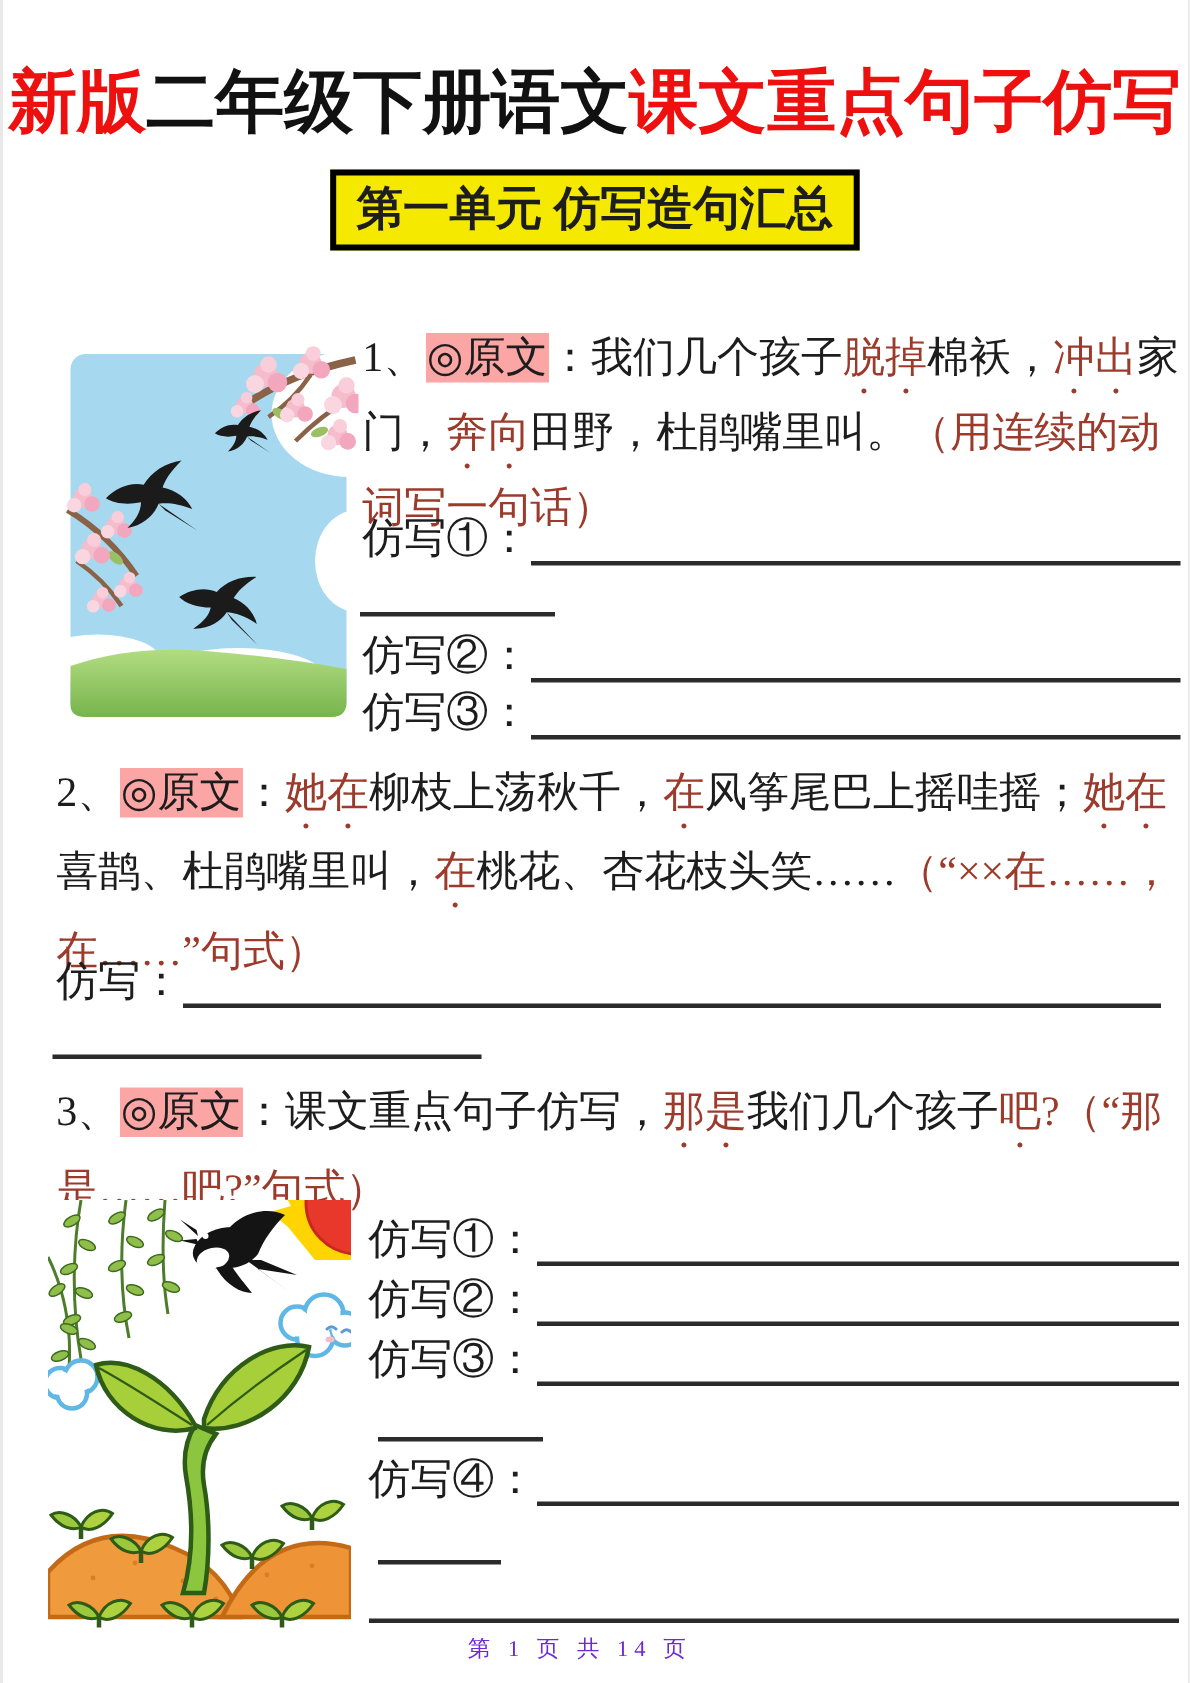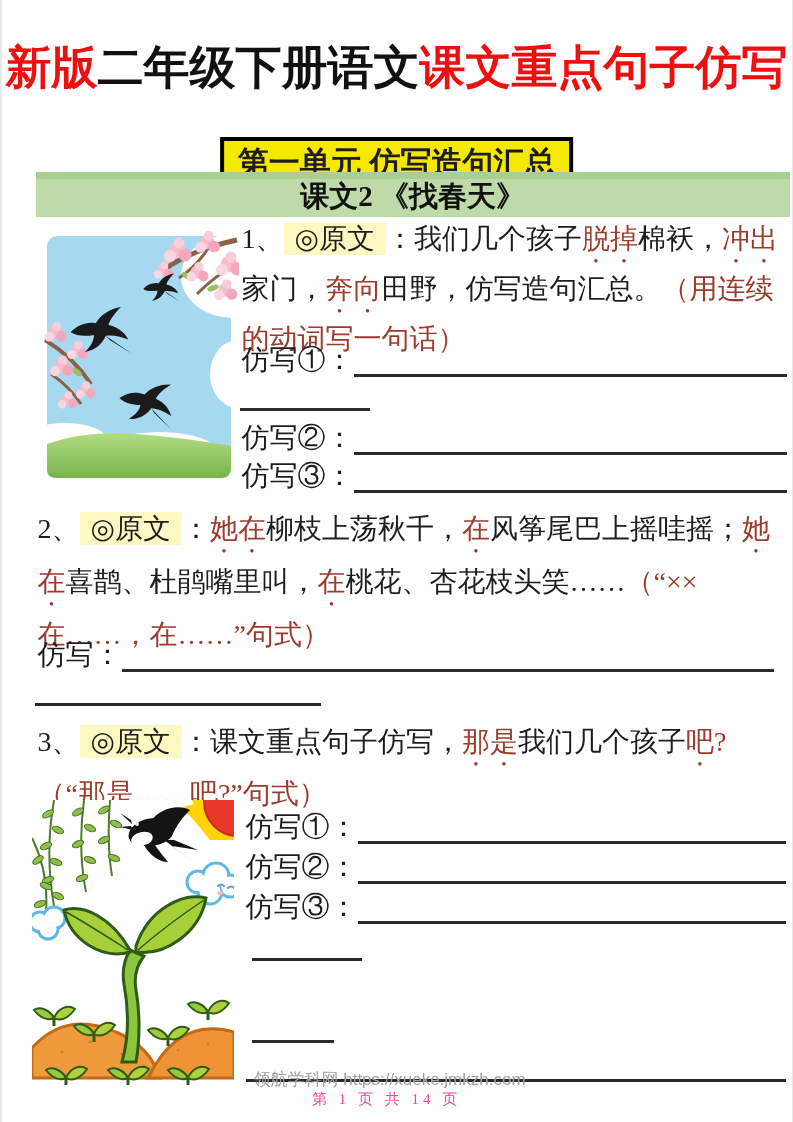--- a/index.html
+++ b/index.html
@@ -16,73 +16,71 @@
     font-weight:900;font-size:46px;letter-spacing:0px;line-height:1.1;
     white-space:nowrap;
   }
   .main-title .red{color:#ee0f0f;}
   .main-title .black{color:#111;}
   .unit-banner{
     position:absolute;top:113px;left:50%;transform:translateX(-50%);
     background:#f6e900;border:4px solid #000;
     padding:1px 14px 3px 14px;font-size:31px;font-weight:700;
     white-space:nowrap;
-    margin-top:24px;
   }
   .lesson-banner{
     position:absolute;top:172px;left:34px;right:2px;height:45px;
     background:linear-gradient(#a9cf92 0 16%, #bfdaa9 16%);
     text-align:center;font-size:29px;line-height:48px;font-weight:600;
     color:#111;
   }
   
   .para{font-size:28px;position:absolute;}
   .p1{left:240px;top:219px;width:545px;line-height:40px;}
   .p2{left:36px;top:506px;width:750px;line-height:45px;}
   .p3{left:36px;top:720px;width:750px;line-height:44px;}
   .red2{color:#9c3a2b;text-align:right;}
   .dot{
     -webkit-text-emphasis:filled dot #9c3a2b;
     -webkit-text-emphasis-position:under left;
     text-emphasis:filled dot #9c3a2b;
     text-emphasis-position:under left;
   }
-  .hl{background:#fef9c3;padding:1px 11px;}
+  .hl{background:#fca5a5;padding:1px 1px;}
   
   .ansrow{
     position:absolute;display:flex;align-items:flex-end;
     font-size:28px;height:36px;
   }
   .ansrow .label{white-space:nowrap;line-height:34px;}
   .ansrow .blank{flex:1;border-bottom:3px solid #2b2b2b;height:30px;}
   .shortline{position:absolute;border-bottom:3px solid #2b2b2b;}
   
   .watermark{
     position:absolute;left:252px;top:1068px;
     font-size:17px;color:#a0a0a0;white-space:nowrap;
     font-family:"Liberation Sans","DejaVu Sans",sans-serif;
   }
   .page-num{
     position:absolute;left:0;right:20px;top:1090px;text-align:center;
-    font-size:15px;letter-spacing:4px;color:#ec4899;
+    font-size:15px;letter-spacing:4px;color:#6d28d9;
   }
   .illus{position:absolute;}
 </style>
 </head>
 <body>
 
 <div class="page">
 
   <div class="main-title">
     <span class="red">新版</span><span class="black">二年级下册语文</span><span class="red">课文重点句子仿写</span>
   </div>
 
   <div class="unit-banner">第一单元 仿写造句汇总</div>
 
-  <div class="lesson-banner">课文2 《找春天》</div>
 
   <svg class="illus" style="left:35px;top:224px" width="202" height="266" viewBox="0 0 202 266">
     <defs>
       <linearGradient id="g1" x1="0" y1="0" x2="0" y2="1">
         <stop offset="0" stop-color="#b2dc82"></stop>
           <stop offset="1" stop-color="#77b44c"></stop>
       </linearGradient>
       <g id="swl">
         <path d="M-36,-2 C-28,-10 -18,-14 -8,-12 C-2,-22 8,-28 20,-30 C12,-22 8,-16 6,-10 C16,-8 24,-2 28,6 C18,2 10,1 3,2 C0,10 -8,18 -20,20 C-13,13 -10,7 -10,1 C-20,3 -30,2 -36,-2 Z" fill="#1b1b1b"></path>
         <path d="M3,2 L32,22 L8,7 Z" fill="#1b1b1b"></path>
@@ -126,21 +124,21 @@
       <use href="#blossom" transform="translate(48,166) scale(0.7)"></use>
       <use href="#blossom" transform="translate(30,176) scale(0.7)"></use>
     </g>
 
     <use href="#swl" transform="translate(126,66) scale(0.55)"></use>
     <use href="#swl" transform="translate(66,110) scale(0.9)"></use>
     <use href="#swl" transform="translate(112,182) scale(0.85) rotate(12)"></use>
   </svg>
 
   <div class="para p1">
-    <span>1、</span><span class="hl">◎原文</span><span>：</span><span>我们几个孩子</span><span class="red2 dot">脱掉</span><span>棉袄，</span><span class="red2 dot">冲出</span><span>家门，</span><span class="red2 dot">奔向</span><span>田野，仿写造句汇总。</span><span class="red2">（用连续的动词写一句话）</span>
+    <span>1、</span><span class="hl">◎原文</span><span>：</span><span>我们几个孩子</span><span class="red2 dot">脱掉</span><span>棉袄，</span><span class="red2 dot">冲出</span><span>家门，</span><span class="red2 dot">奔向</span><span>田野，杜鹃嘴里叫。</span><span class="red2">（用连续的动词写一句话）</span>
   </div>
 
   <div class="ansrow" style="left:240px;top:341px;width:545px">
     <span class="label">仿写①：</span>
     <span class="blank"></span>
   </div>
   <div class="shortline" style="left:238px;top:380px;width:130px;height:28px"></div>
   <div class="ansrow" style="left:240px;top:419px;width:545px">
     <span class="label">仿写②：</span>
     <span class="blank"></span>
@@ -273,21 +271,24 @@
   </div>
   <div class="ansrow" style="left:244px;top:848px;width:540px">
     <span class="label">仿写②：</span>
     <span class="blank"></span>
   </div>
   <div class="ansrow" style="left:244px;top:888px;width:540px">
     <span class="label">仿写③：</span>
     <span class="blank"></span>
   </div>
   <div class="shortline" style="left:250px;top:930px;width:110px;height:28px"></div>
+  <div class="ansrow" style="left:244px;top:968px;width:540px">
+    <span class="label">仿写④：</span>
+    <span class="blank"></span>
+  </div>
   <div class="shortline" style="left:250px;top:1012px;width:82px;height:28px"></div>
   <div class="ansrow" style="left:244px;top:1046px;width:540px">
     <span class="blank"></span>
   </div>
 
-  <div class="watermark">领航学科网 https://xueke.jmkzh.com</div>
   <div class="page-num">第 1 页 共 14 页</div>
 
 </div>
 
 </body></html>

